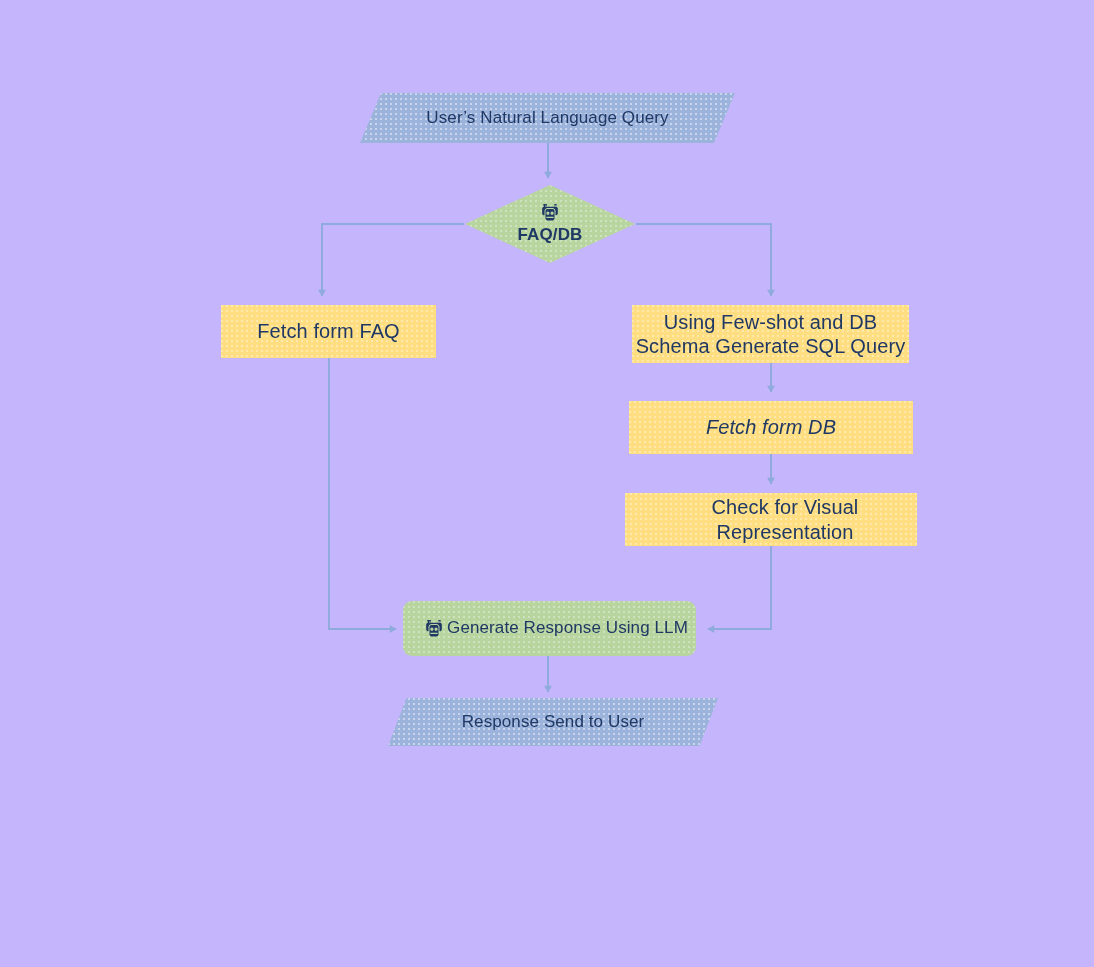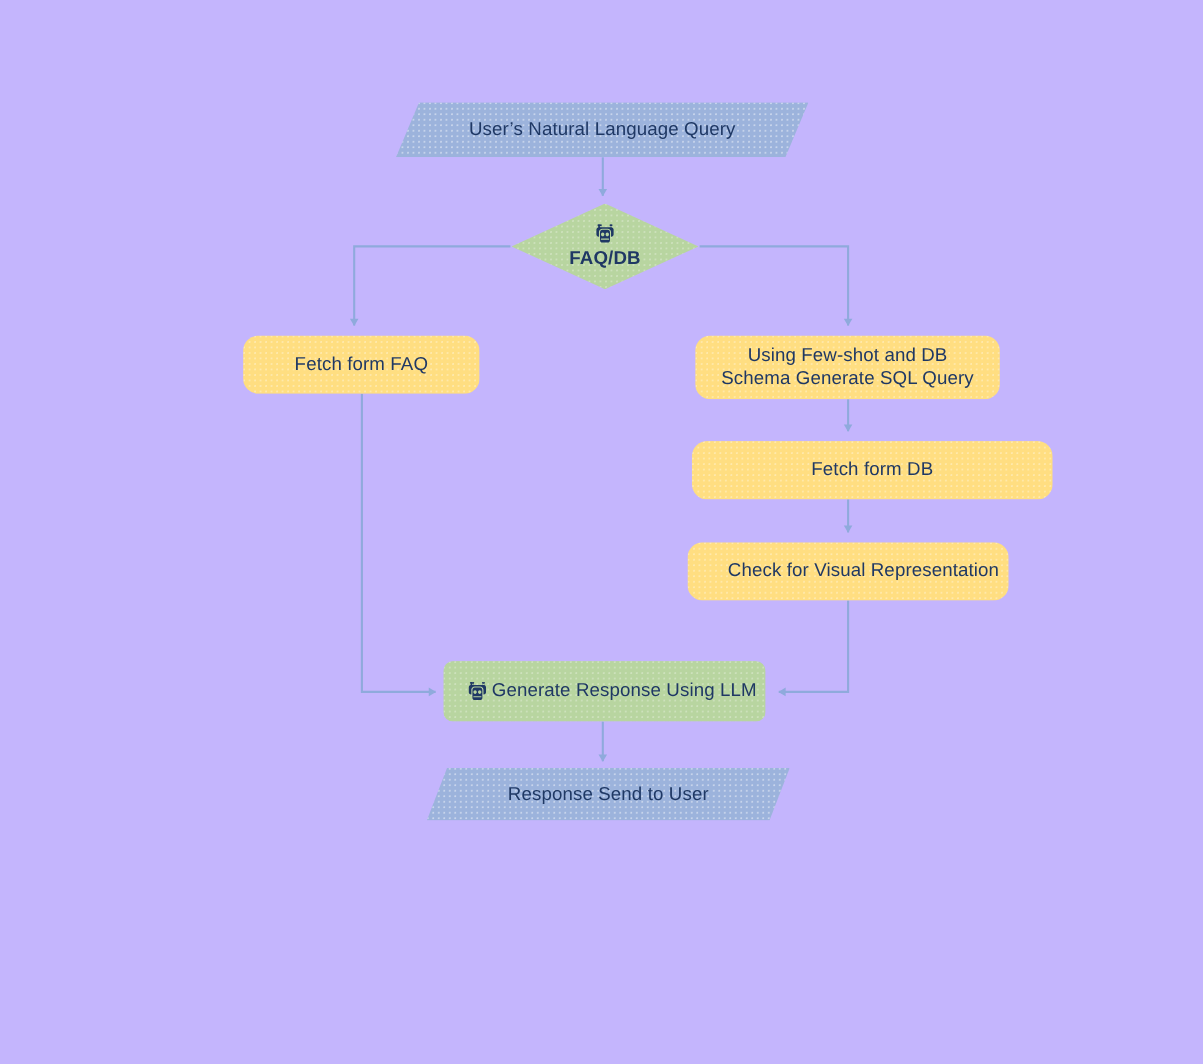--- a/index.html
+++ b/index.html
@@ -67,22 +67,22 @@
     flex-direction: column;
   }
   .shape-diamond .node-label { margin-top: 1px; font-weight: bold; }
 
   
   .shape-process {
     background: #FFDE81;
     background-image:
       radial-gradient(circle at 1px 1px, rgba(255,255,255,0.35) 0.8px, transparent 0.9px);
     background-size: 5px 5px;
-    border-radius: 14px;
-    font-size: 17px;
+    border-radius: 0;
+    font-size: 20px;
   }
   .shape-process-green {
     background: #B8D5A0;
     background-image:
       radial-gradient(circle at 1px 1px, rgba(255,255,255,0.30) 0.8px, transparent 0.9px);
     background-size: 5px 5px;
     border-radius: 9px;
     font-size: 17px;
   }
 
@@ -159,21 +159,21 @@
 
   <div class="node shape-process" style="left:221px; top:305px; width:215px; height:53px;">
     <span class="node-label">Fetch form FAQ</span>
   </div>
 
   <div class="node shape-process" style="left:632px; top:305px; width:277px; height:58px;">
     <span class="node-label">Using Few-shot and DB
 Schema Generate SQL Query</span>
   </div>
 
-  <div class="node shape-process" style="left:629px; top:401px; width:328px; height:53px;">
+  <div class="node shape-process" style="left:629px; top:401px; width:284px; height:53px;font-style:italic;">
     <span class="node-label">Fetch form DB</span>
   </div>
 
   <div class="node shape-process" style="left:625px; top:493px; width:292px; height:53px;padding-left:28px;">
     <span class="node-label">Check for Visual Representation</span>
   </div>
 
   <div class="node shape-process-green" style="left:403px; top:601px; width:293px; height:55px;padding-left:12px;">
     <span class="inline-row">
       <span class="robot-icon">

